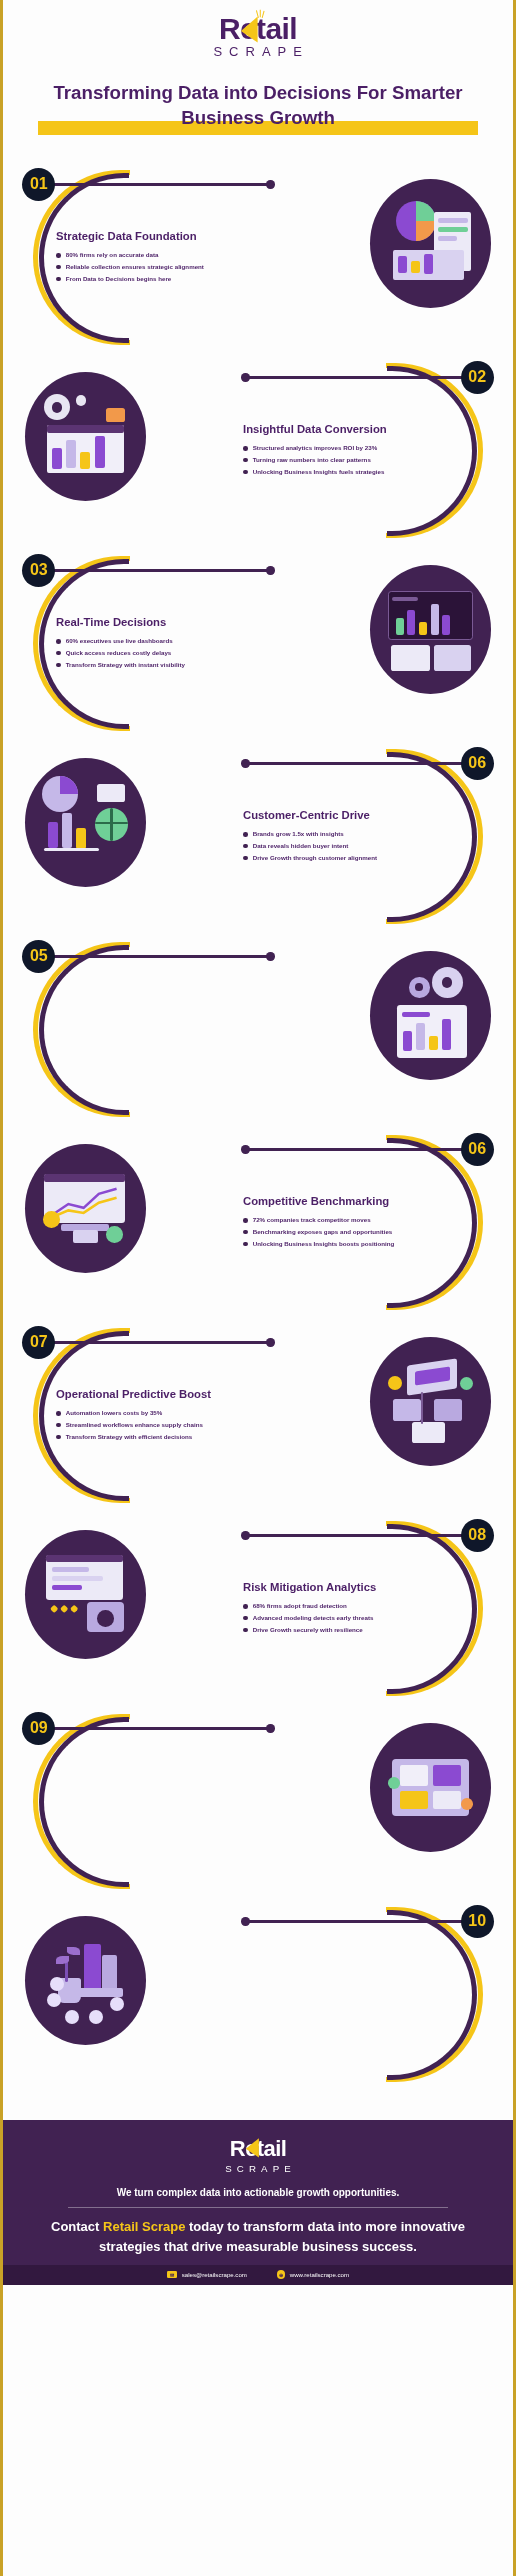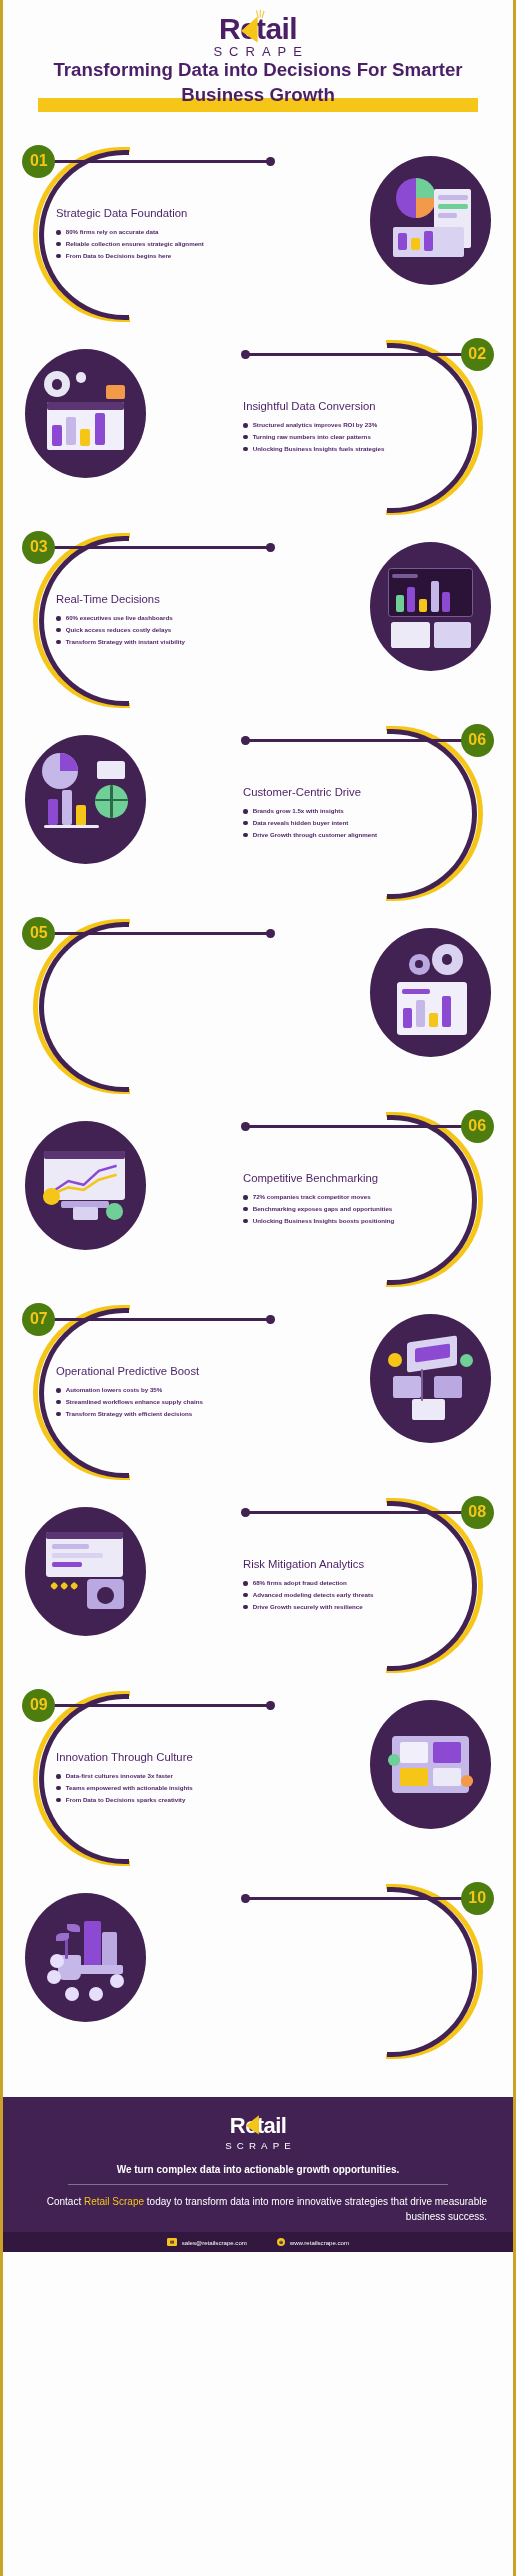--- a/index.html
+++ b/index.html
@@ -32,21 +32,21 @@
     clip-path: polygon(0% 55%, 100% 0%, 100% 100%);
     z-index: 0;
   }
   .logo-spark { position: absolute; left: 33px; top: -5.1px; width: 14px; height: 10.3px; z-index: 2;}
   .logo-sub {
     font-size: 13px; color: #4b1f66; letter-spacing: 7px;
     margin-top: 1.3px; font-weight: 400; padding-left: 6.4px;
   }
 
   
-  .title-wrap { text-align: center; position: relative; padding: 0 45px; }
+  .title-wrap { margin-top: 23px; text-align: center; position: relative; padding: 0 45px; }
   .title {
     font-size: 18.7px; font-weight: bold; color: #4b1f66;
     line-height: 1.32; position: relative; z-index: 3;
     font-family: "Liberation Sans", sans-serif;
   }
   .title-bar {
     position: absolute; left: 35px; right: 35px; bottom: -3.9px; height: 14px;
     background: #f5c518; z-index: 1;
   }
 
@@ -80,21 +80,21 @@
     right: 30px;
     border-left: none;
     border-top-right-radius: 90px; border-bottom-right-radius: 90px;
   }
   .step.left .arc.p  { left: 36px; width: 90px; top: 5.1px; height: 170px; }
   .step.right .arc.p { right: 36px; width: 90px; top: 5.1px; height: 170px; }
 
   
   .badge {
     position: absolute; top: 0px; width: 33px; height: 33px; border-radius: 50%;
-    background: #4d7c0f; color: #f5c518; font-size: 16px; font-weight: bold;
+    background: #0f172a; color: #f5c518; font-size: 16px; font-weight: bold;
     display: flex; align-items: center; justify-content: center; z-index: 6;
     font-family: "Liberation Sans", sans-serif;
   }
   .step.left .badge  { left: 19.3px; }
   .step.right .badge { right: 19.3px; }
 
   
   .conn { position: absolute; top: 15.4px; height: 3.2px; background: #412252; z-index: 4; }
   .conn .dot {
     position: absolute; top: -2.6px; width: 8.4px; height: 8.4px; border-radius: 50%;
@@ -104,21 +104,21 @@
   .step.left .conn .dot  { right: -2.6px; }
   .step.right .conn { right: 50px; width: 219px; }
   .step.right .conn .dot { left: -2.6px; }
 
   
   .txt { position: absolute; top: 62px; width: 212px; z-index: 5; }
   .step.left .txt  { left: 53px; }
   .step.right .txt { right: 42px; left: auto; text-align: left; }
   .step.right .txt { left: 225px; width: 219px; margin-left: 15px; }
   .step-title {
-    font-size: 11.3px; font-weight: normal; color: #4b1f66; line-height: 1.22;
+    font-size: 11.3px; font-weight: bold; color: #4b1f66; line-height: 1.22;
     margin-bottom: 5.8px;
   }
   .bullets { list-style: none; }
   .bullets li {
     font-size: 6.2px; font-weight: bold; color: #4b1f66;
     line-height: 1.9; position: relative; padding-left: 9.7px;
   }
   .bullets li::before {
     content: ""; position: absolute; left: 0; top: 3.9px;
     width: 4.5px; height: 4.5px; border-radius: 50%; background: #412252;
@@ -134,21 +134,21 @@
     text-align: center; color: #ffffff;
   }
   .footer-logo-main { font-size: 22px; font-weight: bold; color: #ffffff; position: relative; display:inline-block; letter-spacing:-0.6px;}
   .footer-flag {
     position: absolute; left: 16px; top: 1.9px; width: 13px; height: 19.3px;
     background: #f5c518; clip-path: polygon(0% 55%, 100% 0%, 100% 100%);
   }
   .footer-logo-sub { font-size: 9.7px; letter-spacing: 5.1px; color: #ffffff; margin-top: 0.6px; padding-left: 5.1px;}
   .footer-tagline { font-size: 10px; font-weight: bold; margin-top: 13px; }
   .footer-divider { height: 0.6px; background: rgba(255,255,255,.35); margin: 9px 39px; }
-  .footer-cta { font-size: 10px; font-weight: normal; line-height: 1.55; text-align: right; }
+  .footer-cta { font-size: 13px; font-weight: bold; line-height: 1.55; }
   .footer-cta .hl { color: #f5c518; }
   .contact-bar {
     background: #32183f; display: flex; justify-content: center; gap: 30px;
     padding: 5.8px 0; align-items: center;
   }
   .contact-item { display: flex; align-items: center; gap: 4.5px; font-size: 6.1px; color: #ffffff; }
   .ci-icon {
     width: 10.3px; height: 7.7px; background: #f5c518; border-radius: 1.3px;
     display: inline-flex; align-items: center; justify-content: center;
     color: #412252; font-size: 5.1px; font-weight: bold;
@@ -430,28 +430,20 @@
       <div class="disc">
         <div class="ill">
           <div class="sh" style="left:22px;top:36px;width:77px;height:57px;background:#c5b8e8;border-radius:3.9px;"></div>
           <div class="sh" style="left:30px;top:42px;width:28px;height:20.6px;background:#f1eff9;border-radius:1.9px;"></div>
           <div class="sh" style="left:63px;top:42px;width:28px;height:20.6px;background:#8b4ad1;border-radius:1.9px;"></div>
           <div class="sh" style="left:30px;top:68px;width:28px;height:18px;background:#f5c518;border-radius:1.9px;"></div>
           <div class="sh" style="left:63px;top:68px;width:28px;height:18px;background:#eceaf7;border-radius:1.9px;"></div>
           <div class="sh" style="left:18px;top:54px;width:11.6px;height:11.6px;border-radius:50%;background:#6fcf97;"></div>
           <div class="sh" style="left:91px;top:75px;width:11.6px;height:11.6px;border-radius:50%;background:#f2994a;"></div>
         </div>
-      </div>
-      <div class="txt">
-        <div class="step-title">Innovation Through Culture</div>
-        <ul class="bullets">
-          <li>Data-first cultures innovate 3x faster</li>
-          <li>Teams empowered with actionable insights</li>
-          <li>From Data to Decisions sparks creativity</li>
-        </ul>
       </div>
     </div>
 
     <div class="step right">
       <div class="arc y"></div>
       <div class="arc p"></div>
       <div class="conn">
           <span class="dot"></span>
         </div>
       <div class="badge">10</div>

